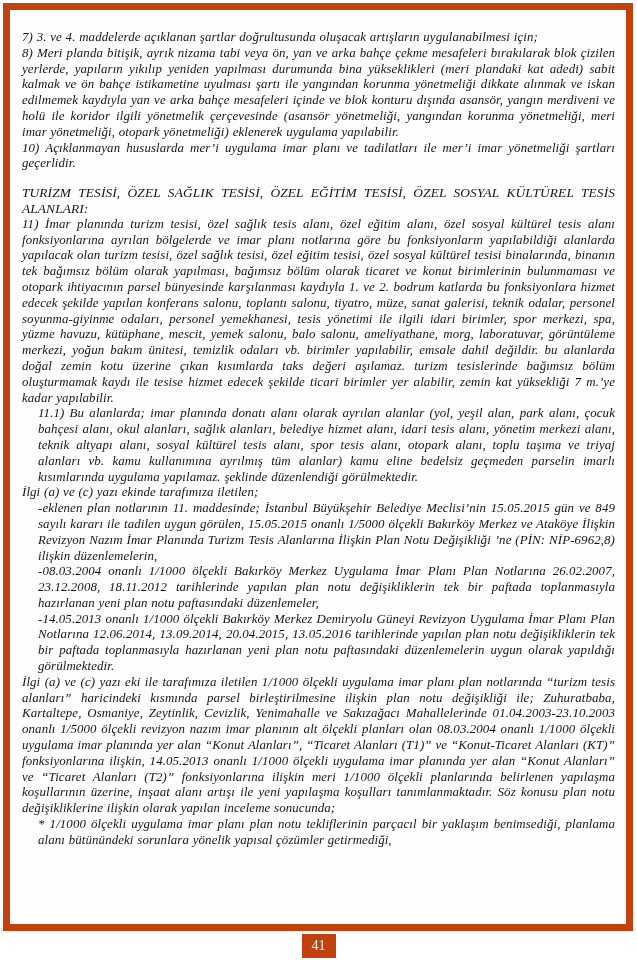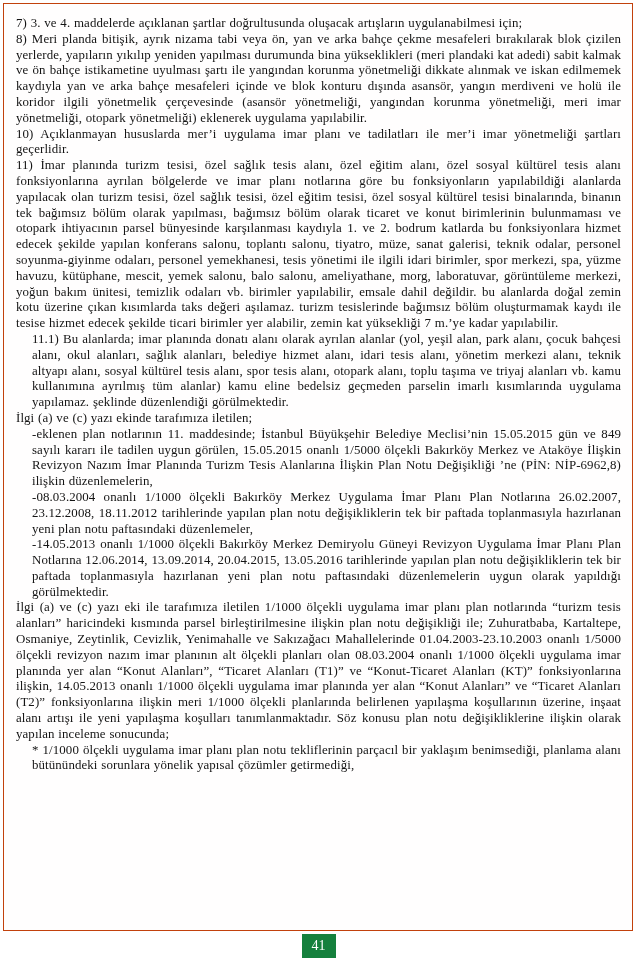--- a/index.html
+++ b/index.html
@@ -13,24 +13,25 @@
     position: relative;
     overflow: hidden;
     font-family: "Liberation Serif", serif;
   }
   .doc-frame {
     position: absolute;
     top: 3px;
     left: 3px;
     right: 4px;
     bottom: 29px;
-    border: 1px solid #c2410c;
+    border: 7px solid #c2410c;
     box-sizing: border-box;
     background: #fffefe;
-    padding: 12px 11px 0 12px;
+    padding: 20px 11px 0 12px;
+    font-style: italic;
   }
   .para {
     margin: 0;
     font-size: 12.9px;
     line-height: 15.8px;
     color: #141414;
     text-align: justify;
     letter-spacing: 0.1px;
     word-spacing: 0.4px;
   }
@@ -41,39 +42,40 @@
   .para.indent {
     margin-left: 16px;
   }
   .para.gap-top {
   }
   .page-number-badge {
     position: absolute;
     bottom: 2px;
     left: 50%;
     transform: translateX(-50%);
-    background: #15803d;
+    background: #c2410c;
     color: #ffffff;
     min-width: 34px;
     height: 24px;
     display: flex;
     align-items: center;
     justify-content: center;
     font-size: 14px;
     box-sizing: border-box;
     padding: 0 6px;
   }
 </style>
 </head>
 <body>
 
 <div class="doc-frame">
   <p class="para">7) 3. ve 4. maddelerde açıklanan şartlar doğrultusunda oluşacak artışların uygulanabilmesi için;</p>
   <p class="para">8) Meri planda bitişik, ayrık nizama tabi veya ön, yan ve arka bahçe çekme mesafeleri bırakılarak blok çizilen yerlerde, yapıların yıkılıp yeniden yapılması durumunda bina yükseklikleri (meri plandaki kat adedi) sabit kalmak ve ön bahçe istikametine uyulması şartı ile yangından korunma yönetmeliği dikkate alınmak ve iskan edilmemek kaydıyla yan ve arka bahçe mesafeleri içinde ve blok konturu dışında asansör, yangın merdiveni ve holü ile koridor ilgili yönetmelik çerçevesinde (asansör yönetmeliği,  yangından korunma yönetmeliği, meri imar yönetmeliği, otopark yönetmeliği) eklenerek uygulama yapılabilir.</p>
   <p class="para">10) Açıklanmayan hususlarda mer’i uygulama imar planı ve tadilatları ile mer’i imar yönetmeliği şartları geçerlidir.</p>
+  <p class="para heading">TURİZM TESİSİ, ÖZEL SAĞLIK TESİSİ, ÖZEL EĞİTİM TESİSİ, ÖZEL SOSYAL KÜLTÜREL TESİS ALANLARI:</p>
   <p class="para">11) İmar planında turizm tesisi, özel sağlık tesis alanı, özel eğitim alanı, özel sosyal kültürel tesis alanı fonksiyonlarına ayrılan bölgelerde ve imar planı notlarına göre bu fonksiyonların yapılabildiği alanlarda yapılacak olan turizm tesisi, özel sağlık tesisi, özel eğitim tesisi, özel sosyal kültürel tesisi binalarında, binanın tek bağımsız bölüm olarak yapılması, bağımsız bölüm olarak ticaret ve konut birimlerinin bulunmaması ve otopark ihtiyacının parsel bünyesinde karşılanması kaydıyla 1. ve 2. bodrum katlarda bu fonksiyonlara hizmet edecek şekilde yapılan konferans salonu, toplantı salonu, tiyatro, müze, sanat galerisi, teknik odalar, personel soyunma-giyinme odaları, personel yemekhanesi, tesis yönetimi ile ilgili idari birimler, spor merkezi, spa, yüzme havuzu, kütüphane, mescit, yemek salonu, balo salonu, ameliyathane, morg, laboratuvar, görüntüleme merkezi, yoğun bakım ünitesi, temizlik odaları vb. birimler yapılabilir, emsale dahil değildir. bu alanlarda doğal zemin kotu üzerine çıkan kısımlarda taks değeri aşılamaz. turizm tesislerinde bağımsız bölüm oluşturmamak kaydı ile tesise hizmet edecek şekilde ticari birimler yer alabilir, zemin kat yüksekliği 7 m.’ye kadar yapılabilir.</p>
   <p class="para indent">11.1) Bu alanlarda; imar planında donatı alanı olarak ayrılan alanlar (yol, yeşil alan, park alanı, çocuk bahçesi alanı, okul alanları, sağlık alanları, belediye hizmet alanı, idari tesis alanı, yönetim merkezi alanı, teknik altyapı alanı, sosyal kültürel tesis alanı, spor tesis alanı, otopark alanı, toplu taşıma ve triyaj alanları vb. kamu kullanımına ayrılmış tüm alanlar) kamu eline bedelsiz geçmeden parselin imarlı kısımlarında uygulama yapılamaz. şeklinde düzenlendiği görülmektedir.</p>
   <p class="para gap-top">İlgi (a) ve (c) yazı ekinde tarafımıza iletilen;</p>
   <p class="para indent">-eklenen plan notlarının 11. maddesinde; İstanbul Büyükşehir Belediye Meclisi’nin 15.05.2015 gün ve 849 sayılı kararı ile tadilen uygun görülen, 15.05.2015 onanlı 1/5000 ölçekli Bakırköy Merkez ve Ataköye İlişkin Revizyon Nazım İmar Planında Turizm Tesis Alanlarına İlişkin Plan Notu Değişikliği ’ne (PİN: NİP-6962,8) ilişkin düzenlemelerin,</p>
   <p class="para indent">-08.03.2004 onanlı 1/1000 ölçekli Bakırköy Merkez Uygulama İmar Planı Plan Notlarına 26.02.2007, 23.12.2008, 18.11.2012 tarihlerinde yapılan plan notu değişikliklerin tek bir paftada toplanmasıyla hazırlanan yeni plan notu paftasındaki düzenlemeler,</p>
   <p class="para indent">-14.05.2013 onanlı 1/1000 ölçekli Bakırköy Merkez Demiryolu Güneyi Revizyon Uygulama İmar Planı Plan Notlarına 12.06.2014, 13.09.2014, 20.04.2015, 13.05.2016 tarihlerinde yapılan plan notu değişikliklerin tek bir paftada toplanmasıyla hazırlanan yeni plan notu paftasındaki düzenlemelerin uygun olarak yapıldığı görülmektedir.</p>
   <p class="para gap-top">İlgi (a) ve (c)  yazı eki ile tarafımıza iletilen 1/1000 ölçekli uygulama imar planı plan notlarında “turizm tesis alanları” haricindeki kısmında parsel birleştirilmesine ilişkin plan notu değişikliği ile; Zuhuratbaba, Kartaltepe, Osmaniye, Zeytinlik, Cevizlik, Yenimahalle ve Sakızağacı Mahallelerinde 01.04.2003-23.10.2003 onanlı 1/5000 ölçekli revizyon nazım imar planının alt ölçekli planları olan 08.03.2004 onanlı 1/1000 ölçekli uygulama imar planında yer alan “Konut Alanları”, “Ticaret Alanları (T1)” ve “Konut-Ticaret Alanları (KT)” fonksiyonlarına ilişkin, 14.05.2013 onanlı 1/1000 ölçekli uygulama imar planında yer alan “Konut Alanları” ve “Ticaret Alanları (T2)” fonksiyonlarına ilişkin meri 1/1000 ölçekli planlarında belirlenen yapılaşma koşullarının üzerine, inşaat alanı artışı ile yeni yapılaşma koşulları tanımlanmaktadır. Söz konusu plan notu değişikliklerine ilişkin olarak yapılan inceleme sonucunda;</p>
   <p class="para indent">* 1/1000 ölçekli uygulama imar planı plan notu tekliflerinin parçacıl bir yaklaşım benimsediği, planlama alanı bütünündeki sorunlara yönelik yapısal çözümler getirmediği,</p>
 </div>
 

